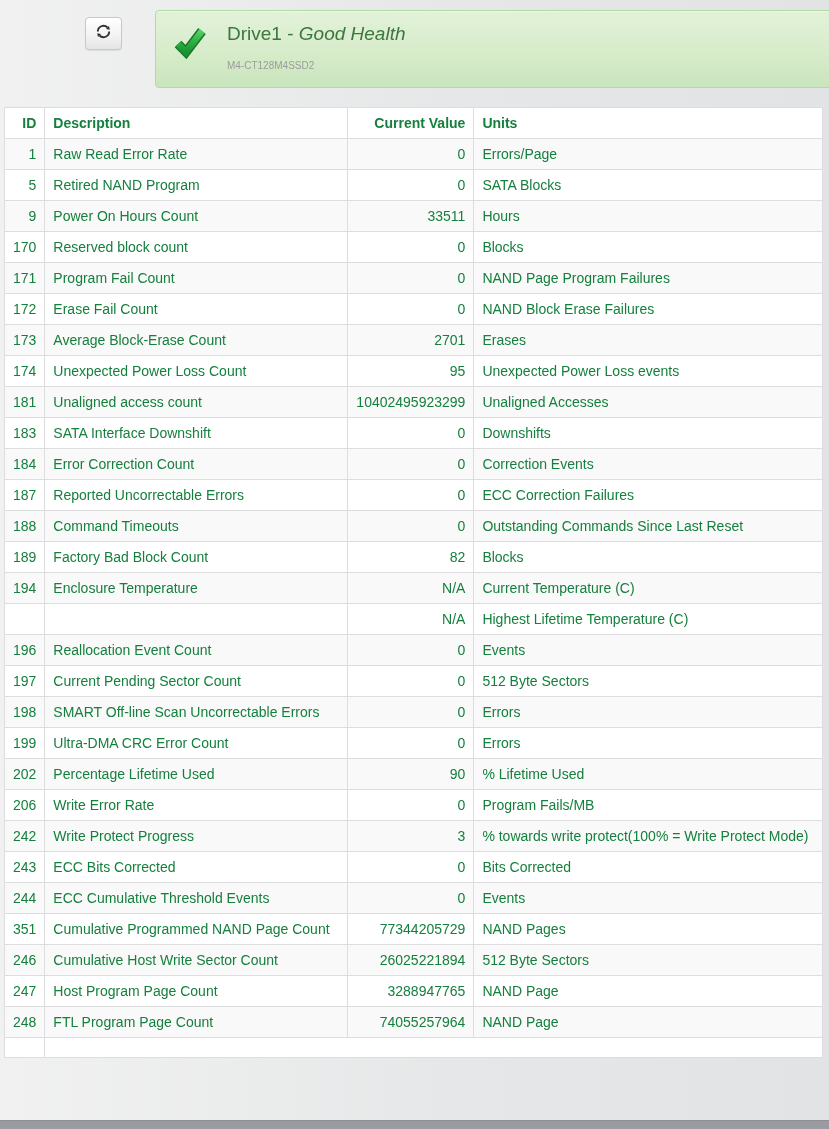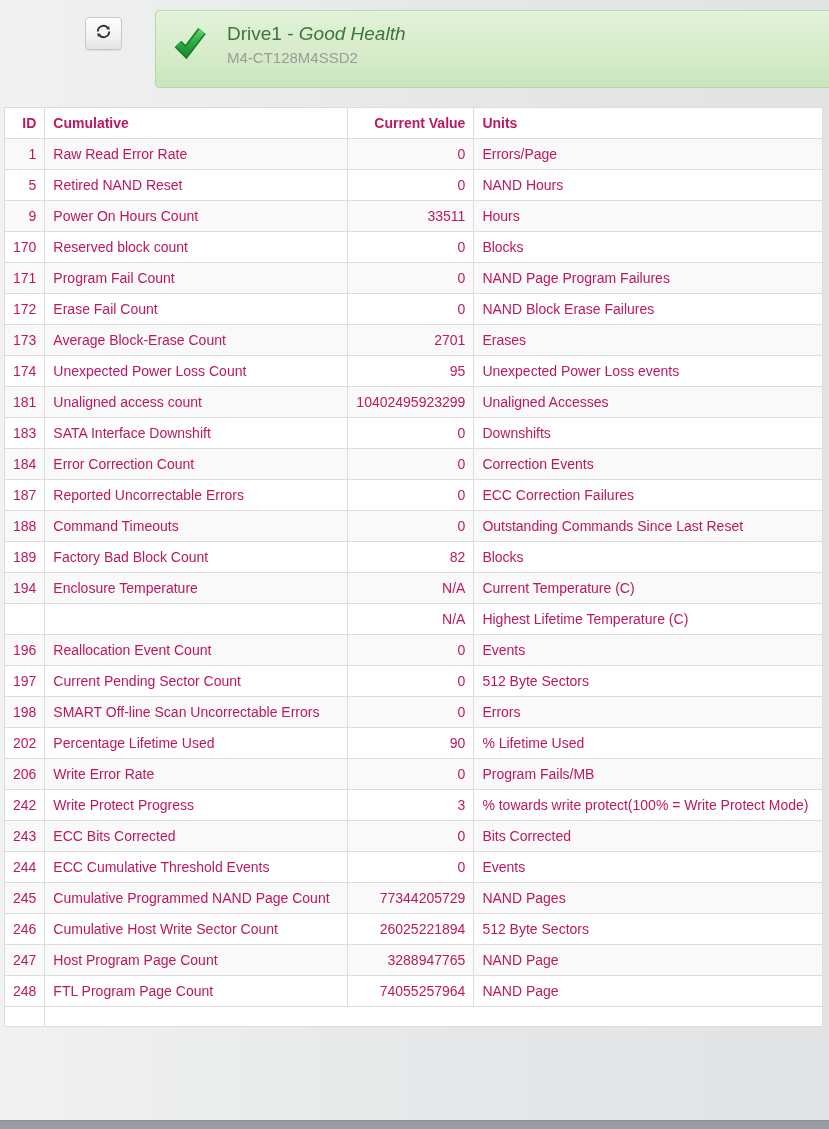--- a/index.html
+++ b/index.html
@@ -27,27 +27,27 @@
   .alert-success {
     position:absolute; left:155px; top:10px; width:743px; height:78px;
     border:1px solid #b2dba1; border-radius:4px;
     background:linear-gradient(to bottom, #e2f2da 0%, #d7ecca 55%, #c9e5bd 100%);
     box-shadow:inset 0 1px 0 rgba(255,255,255,.35);
   }
   .alert-check { position:absolute; left:16px; top:13px; }
   .alert-text { position:absolute; left:71px; top:10px; }
   .alert-title { font-size:19px; font-weight:500; color:#3c763d; line-height:26px; }
   .alert-title .status { font-style:italic; }
-  .alert-model { font-size:15px; color:#9b9b9b; line-height:18px; margin-top:2px; }
+  .alert-model { font-size:10px; color:#9b9b9b; line-height:18px; margin-top:10px; }
 
   
   .table-wrap { position:absolute; top:107px; left:4px; width:819px; }
   table.smart {
     width:100%; border-collapse:collapse; background:#fff;
-    font-size:14px; color:#be185d;
+    font-size:14px; color:#15803d;
     border:1px solid #ddd;
   }
   table.smart th, table.smart td {
     padding:7px 8px; line-height:16px;
     border-left:1px solid #ddd; border-top:1px solid #ddd;
     white-space:nowrap; overflow:hidden;
   }
   table.smart th:first-child, table.smart td:first-child { border-left:none; }
   table.smart thead th { font-weight:bold; background:#fff; border-top:none; }
   .col-id    { width:34px;  text-align:right; }
@@ -103,37 +103,37 @@
     </div>
   </div>
 
 </div>
 
 <div class="table-wrap">
   <table class="smart">
     <thead>
       <tr>
         <th class="col-id">ID</th>
-        <th class="col-desc">Cumulative</th>
+        <th class="col-desc">Description</th>
         <th class="col-value">Current Value</th>
         <th class="col-units">Units</th>
       </tr>
     </thead>
     <tbody class="data">
         <tr>
           <td class="col-id">1</td>
           <td class="col-desc">Raw Read Error Rate</td>
           <td class="col-value">0</td>
           <td class="col-units">Errors/Page</td>
         </tr>
         <tr>
           <td class="col-id">5</td>
-          <td class="col-desc">Retired NAND Reset</td>
-          <td class="col-value">0</td>
-          <td class="col-units">NAND Hours</td>
+          <td class="col-desc">Retired NAND Program</td>
+          <td class="col-value">0</td>
+          <td class="col-units">SATA Blocks</td>
         </tr>
         <tr>
           <td class="col-id">9</td>
           <td class="col-desc">Power On Hours Count</td>
           <td class="col-value">33511</td>
           <td class="col-units">Hours</td>
         </tr>
         <tr>
           <td class="col-id">170</td>
           <td class="col-desc">Reserved block count</td>
@@ -224,20 +224,26 @@
           <td class="col-value">0</td>
           <td class="col-units">512 Byte Sectors</td>
         </tr>
         <tr>
           <td class="col-id">198</td>
           <td class="col-desc">SMART Off-line Scan Uncorrectable Errors</td>
           <td class="col-value">0</td>
           <td class="col-units">Errors</td>
         </tr>
         <tr>
+          <td class="col-id">199</td>
+          <td class="col-desc">Ultra-DMA CRC Error Count</td>
+          <td class="col-value">0</td>
+          <td class="col-units">Errors</td>
+        </tr>
+        <tr>
           <td class="col-id">202</td>
           <td class="col-desc">Percentage Lifetime Used</td>
           <td class="col-value">90</td>
           <td class="col-units">% Lifetime Used</td>
         </tr>
         <tr>
           <td class="col-id">206</td>
           <td class="col-desc">Write Error Rate</td>
           <td class="col-value">0</td>
           <td class="col-units">Program Fails/MB</td>
@@ -254,21 +260,21 @@
           <td class="col-value">0</td>
           <td class="col-units">Bits Corrected</td>
         </tr>
         <tr>
           <td class="col-id">244</td>
           <td class="col-desc">ECC Cumulative Threshold Events</td>
           <td class="col-value">0</td>
           <td class="col-units">Events</td>
         </tr>
         <tr>
-          <td class="col-id">245</td>
+          <td class="col-id">351</td>
           <td class="col-desc">Cumulative Programmed NAND Page Count</td>
           <td class="col-value">77344205729</td>
           <td class="col-units">NAND Pages</td>
         </tr>
         <tr>
           <td class="col-id">246</td>
           <td class="col-desc">Cumulative Host Write Sector Count</td>
           <td class="col-value">26025221894</td>
           <td class="col-units">512 Byte Sectors</td>
         </tr>

